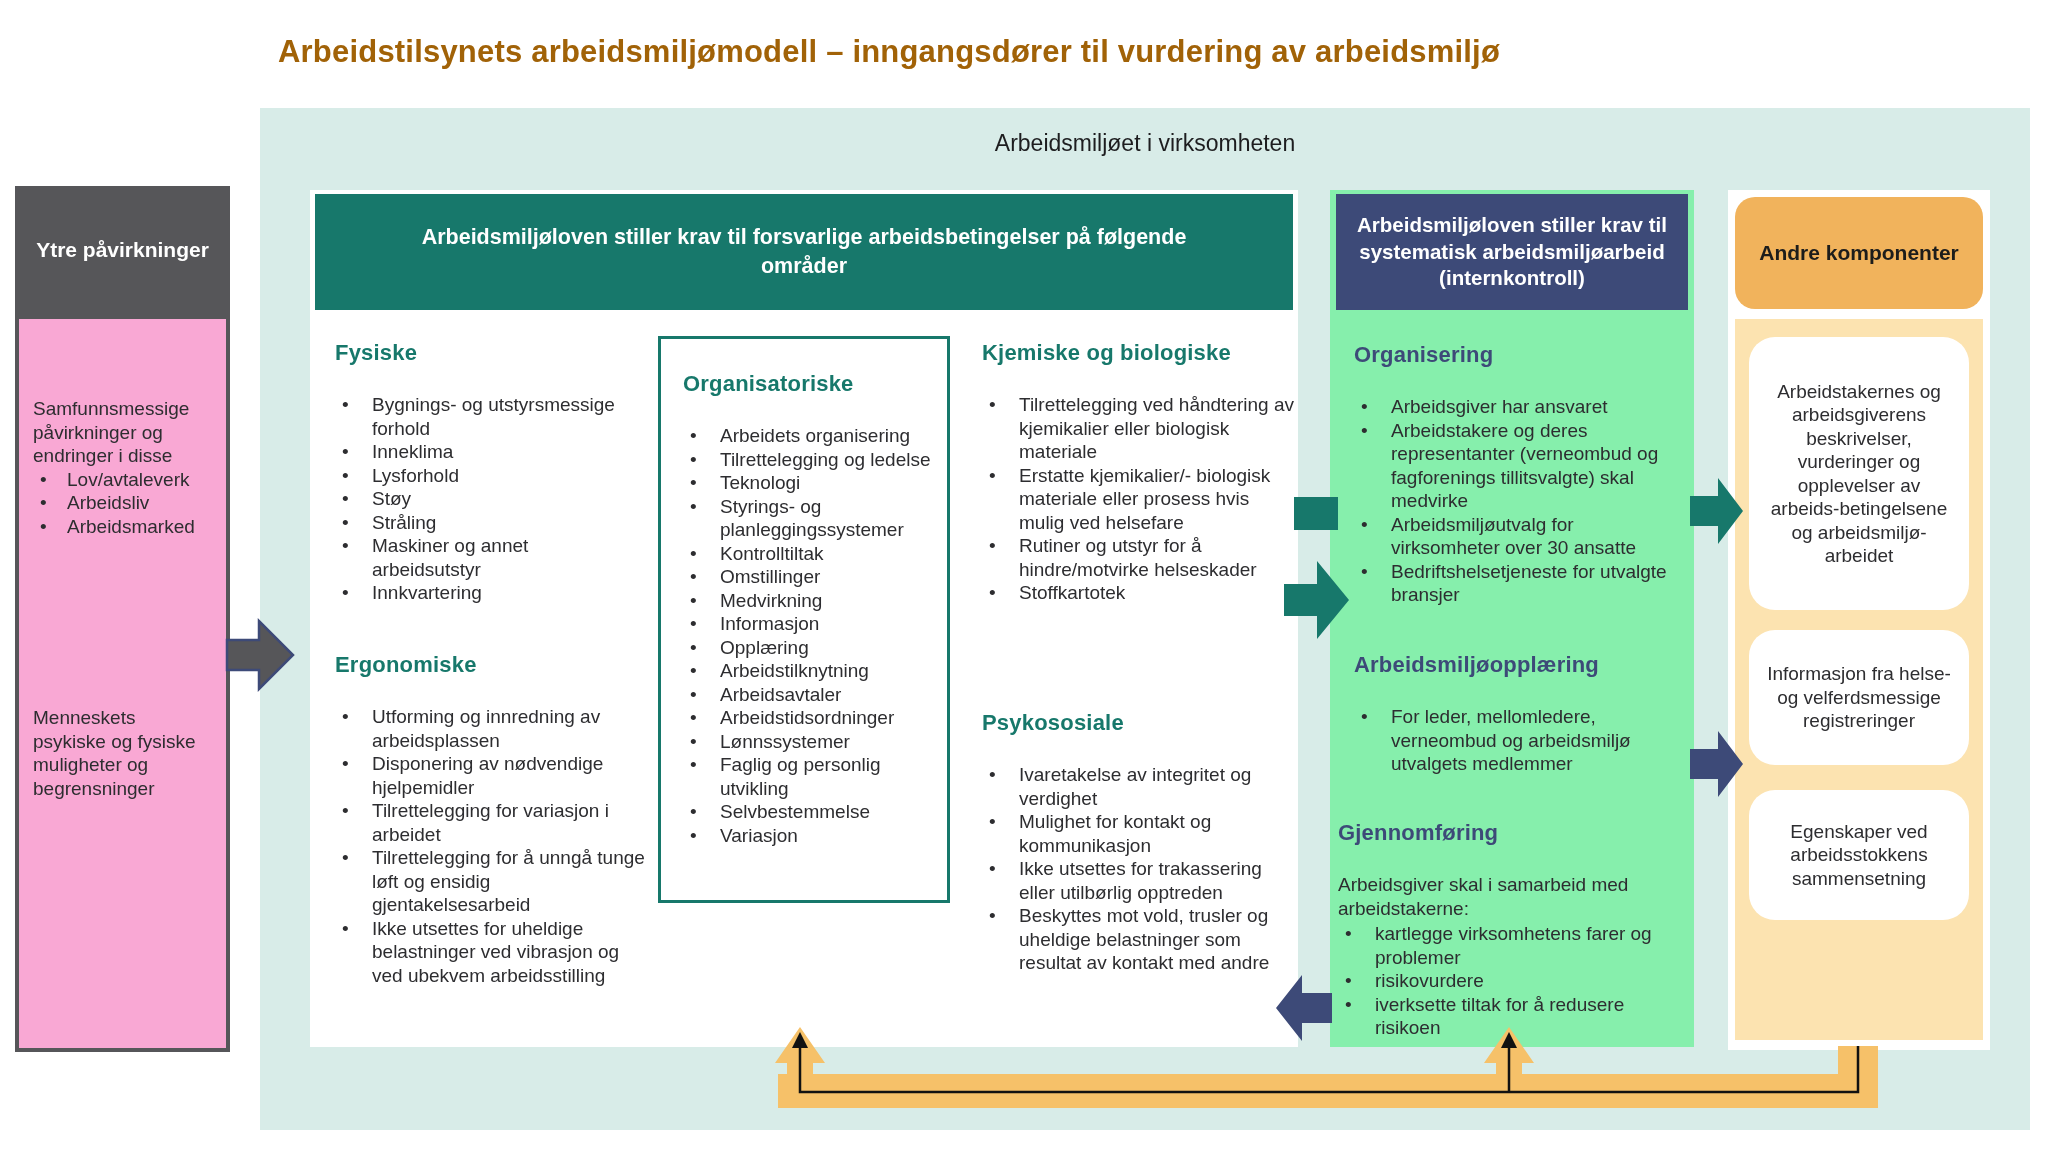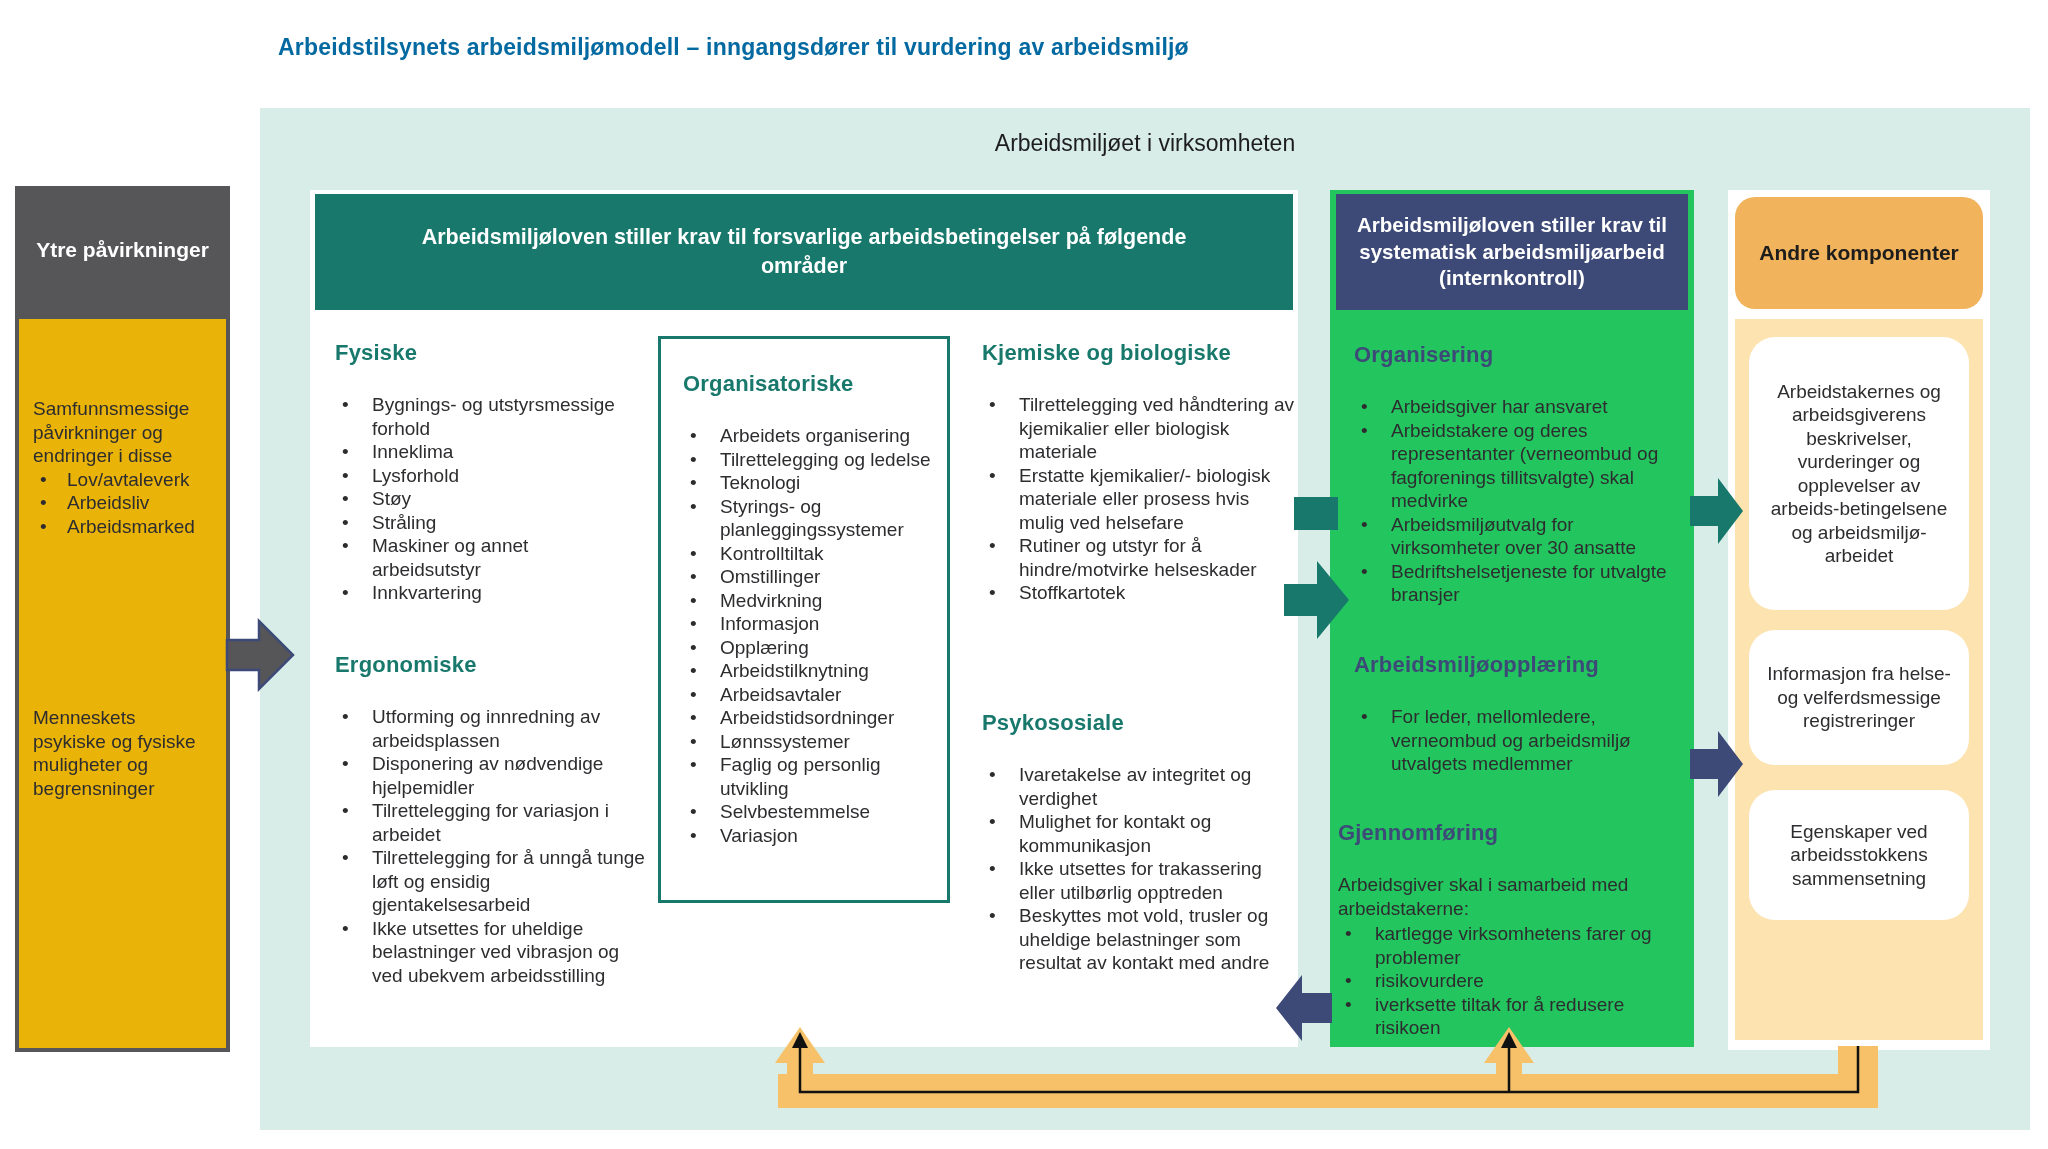--- a/index.html
+++ b/index.html
@@ -1,26 +1,26 @@
 <!DOCTYPE html>
 <html lang="no"><head>
 <meta charset="utf-8">
 <style>
   html,body{margin:0;padding:0;background:#fff;}
   .stage{position:relative;width:2048px;height:1149px;background:#fff;overflow:hidden;
          font-family:"Liberation Sans",sans-serif;color:#2d2d30;}
 
-  .title{position:absolute;left:278px;top:34px;font-size:23px;font-weight:bold;color:#0369a1;letter-spacing:.2px;}
+  .title{position:absolute;left:278px;top:34px;font-size:31px;font-weight:bold;color:#a16207;letter-spacing:.2px;}
   .mint{position:absolute;left:260px;top:108px;width:1770px;height:1022px;background:#d8ece8;}
   .env-label{position:absolute;left:260px;top:130px;width:1770px;text-align:center;font-size:23px;color:#1d1d1f;}
 
   
   .ext-header{position:absolute;left:15px;top:186px;width:215px;height:129px;background:#565659;color:#fff;
               display:flex;align-items:center;justify-content:center;text-align:center;font-weight:bold;font-size:21px;line-height:1.25;}
-  .ext-body{position:absolute;left:15px;top:315px;width:215px;height:737px;background:#eab308;border:4px solid #565659;
+  .ext-body{position:absolute;left:15px;top:315px;width:215px;height:737px;background:#f9a8d4;border:4px solid #565659;
             box-sizing:border-box;padding:78px 28px 0 14px;font-size:19px;line-height:23.5px;}
   .ext-block2{margin-top:168px;}
 
   
   ul.blist{list-style:none;margin:0;padding:0;font-size:19px;line-height:23.5px;}
   ul.blist li{position:relative;padding-left:37px;}
   ul.blist li::before{content:"\2022";position:absolute;left:7px;}
   ul.tight li{padding-left:34px;}
 
   .h{font-size:22px;font-weight:bold;margin:0 0 27px 0;letter-spacing:.2px;}
@@ -33,21 +33,21 @@
              padding:0 88px;box-sizing:border-box;}
   .sec{position:absolute;}
   .sec-fysiske{left:25px;top:150px;width:305px;}
   .sec-ergonomiske{left:25px;top:462px;width:312px;}
   .org-box{position:absolute;left:348px;top:146px;width:292px;height:567px;border:3px solid #17786b;background:#fff;
            box-sizing:border-box;padding:32px 8px 0 22px;}
   .sec-kjemiske{left:672px;top:150px;width:312px;}
   .sec-psykososiale{left:672px;top:520px;width:312px;}
 
   
-  .panel2{position:absolute;left:1330px;top:190px;width:364px;height:857px;background:#22c55e;}
+  .panel2{position:absolute;left:1330px;top:190px;width:364px;height:857px;background:#86efac;}
   .p2-header{position:absolute;left:6px;top:4px;right:6px;height:116px;background:#3d4a78;color:#fff;font-weight:bold;
              font-size:20.5px;line-height:1.3;display:flex;align-items:center;justify-content:center;text-align:center;
              padding:0 14px;box-sizing:border-box;}
   .sec-organisering{left:24px;top:152px;width:330px;}
   .sec-opplaering{left:24px;top:462px;width:330px;}
   .sec-gjennomforing{left:8px;top:630px;width:330px;}
   .gj-intro{font-size:19px;line-height:23.5px;margin:0 0 2px 0;}
 
   
   .rcol{position:absolute;left:1728px;top:190px;width:262px;height:860px;background:#fff;}

